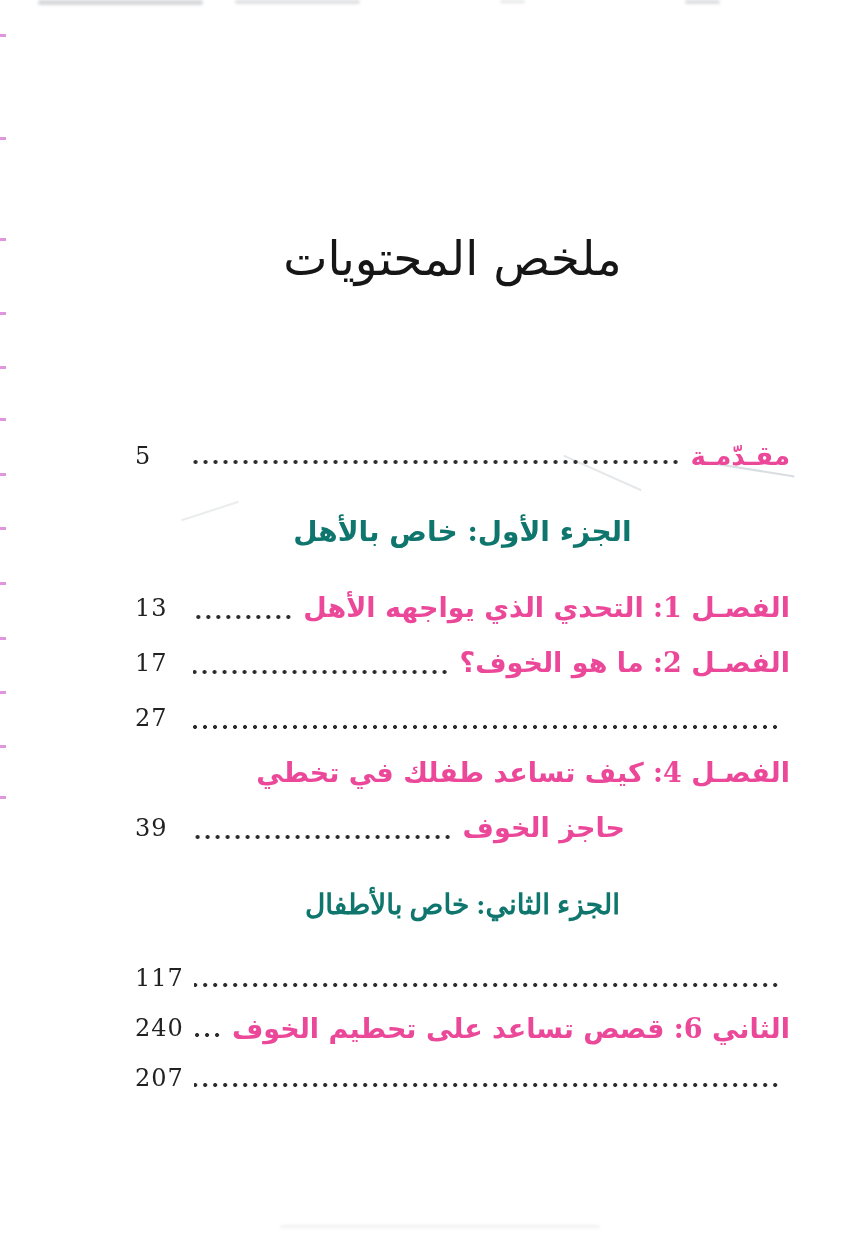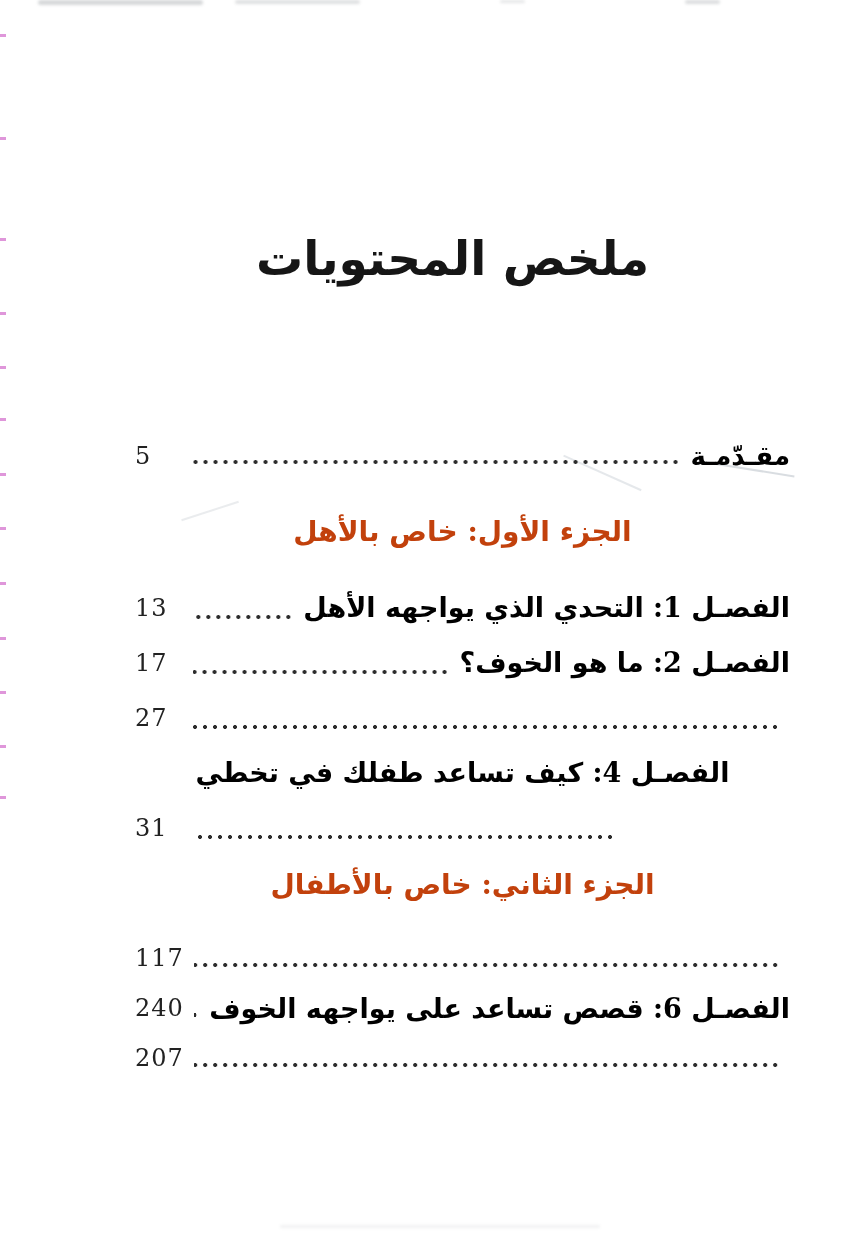--- a/index.html
+++ b/index.html
@@ -14,36 +14,36 @@
     direction:rtl;
   }
   .toc{
     position:relative;
     padding:0 55px 0 135px; 
   }
   .doc-title{
     margin:226px 0 0 0;
     text-align:center;
     font-size:47px;
-    font-weight:bold;
+    font-weight:normal;
     line-height:66px;
     letter-spacing:1px;
     color:#161616;
     transform:translateX(-10px);
   }
   .row{
     display:flex;
     align-items:center;
     height:55px;
     font-size:27px;
     font-weight:bold;
   }
   .row .label{
     white-space:nowrap;
-    color:#000000;
+    color:#ec4899;
   }
   .row .leader{
     flex:1 1 auto;
     align-self:stretch;
     margin:0 10px;
     background-image:radial-gradient(circle,#2c2c2c 1.9px,rgba(0,0,0,0) 2.2px);
     background-size:10px 6px;
     background-repeat:repeat-x;
     background-position:right bottom 15px;
   }
@@ -60,26 +60,26 @@
     height:48px;
     font-size:26px;
   }
   .section-header{
     margin-top:30px;
     height:44px;
     line-height:44px;
     text-align:center;
     font-size:28px;
     font-weight:bold;
-    color:#c2410c;
+    color:#0f766e;
   }
-  .section-header.sec2{ margin-top:8px; }
+  .section-header.sec2{ margin-top:28px;font-family:Liberation Serif, serif; }
   .row.after-sec{ margin-top:26px; }
   .row.g2{ height:50px; }
-  .row.wrap{ justify-content:center; }
+  .row.wrap{ justify-content:flex-start; }
   .row.indent{ margin-right:165px; }
 
   
   .artifact{ position:absolute; pointer-events:none; }
   .smudge{ background:#8a8f94; filter:blur(1.5px); border-radius:3px; }
   .scratch{ background:#aab4bd; height:1.5px; opacity:.45; }
   .tick{ left:0; width:6px; height:2.5px; background:rgba(196,64,188,.55); }
 </style>
 </head>
 <body>
@@ -131,30 +131,31 @@
   </div>
         <div class="row">
     <span class="leader"></span>
     <span class="pagenum">27</span>
   </div>
         <div class="row wrap">
     <span class="label">الفصـل 4:  كيف تساعد طفلك في تخطي</span>
 
   </div>
         <div class="row indent">
+    <span class="label">حاجز الخوف</span>
     <span class="leader"></span>
-    <span class="pagenum">31</span>
+    <span class="pagenum">39</span>
   </div>
         <div class="section-header sec2">الجزء الثاني:  خاص بالأطفال</div>
         <div class="row after-sec g2">
     <span class="leader"></span>
     <span class="pagenum">117</span>
   </div>
         <div class="row g2">
-    <span class="label">الفصـل 6:  قصص تساعد على يواجهه الخوف</span>
+    <span class="label">الثاني 6:  قصص تساعد على تحطيم الخوف</span>
     <span class="leader"></span>
     <span class="pagenum">240</span>
   </div>
         <div class="row g2">
     <span class="leader"></span>
     <span class="pagenum">207</span>
   </div>
       </div>
   </div>
 

